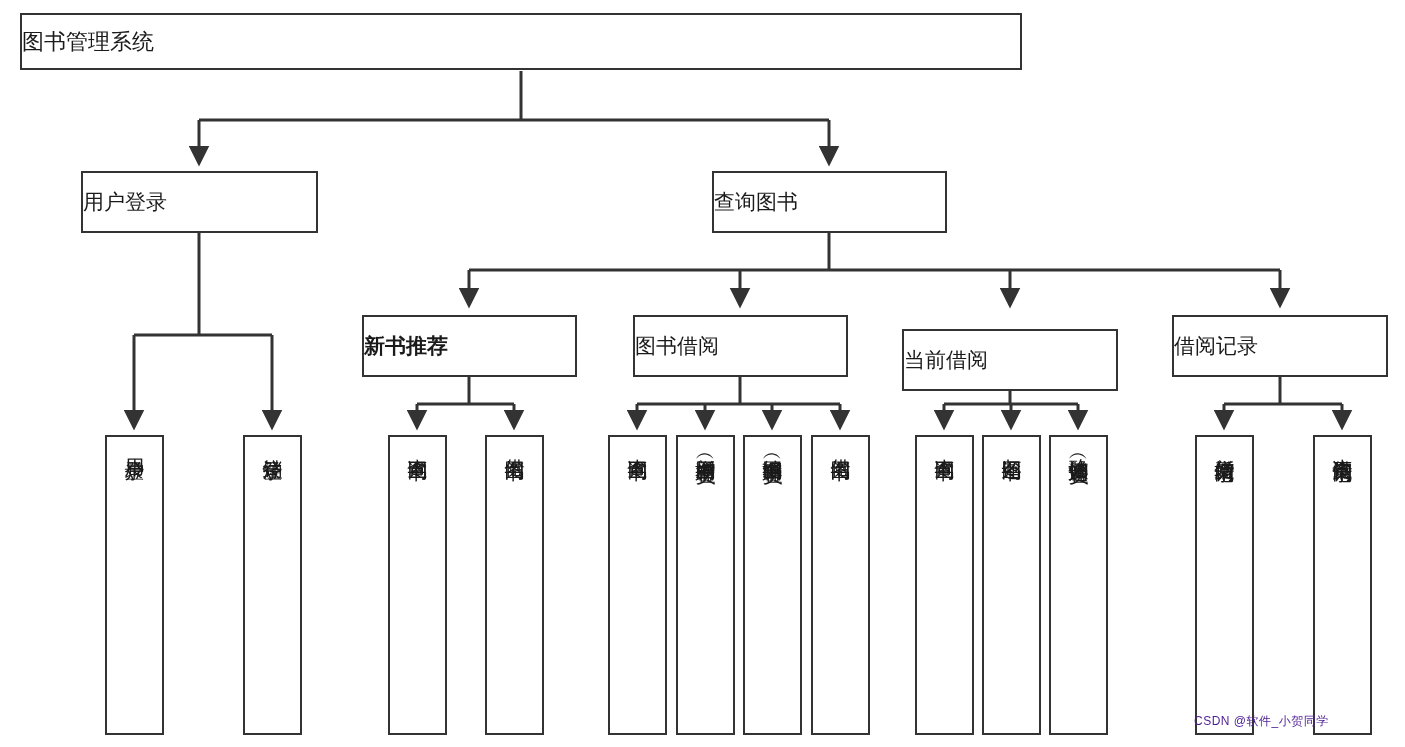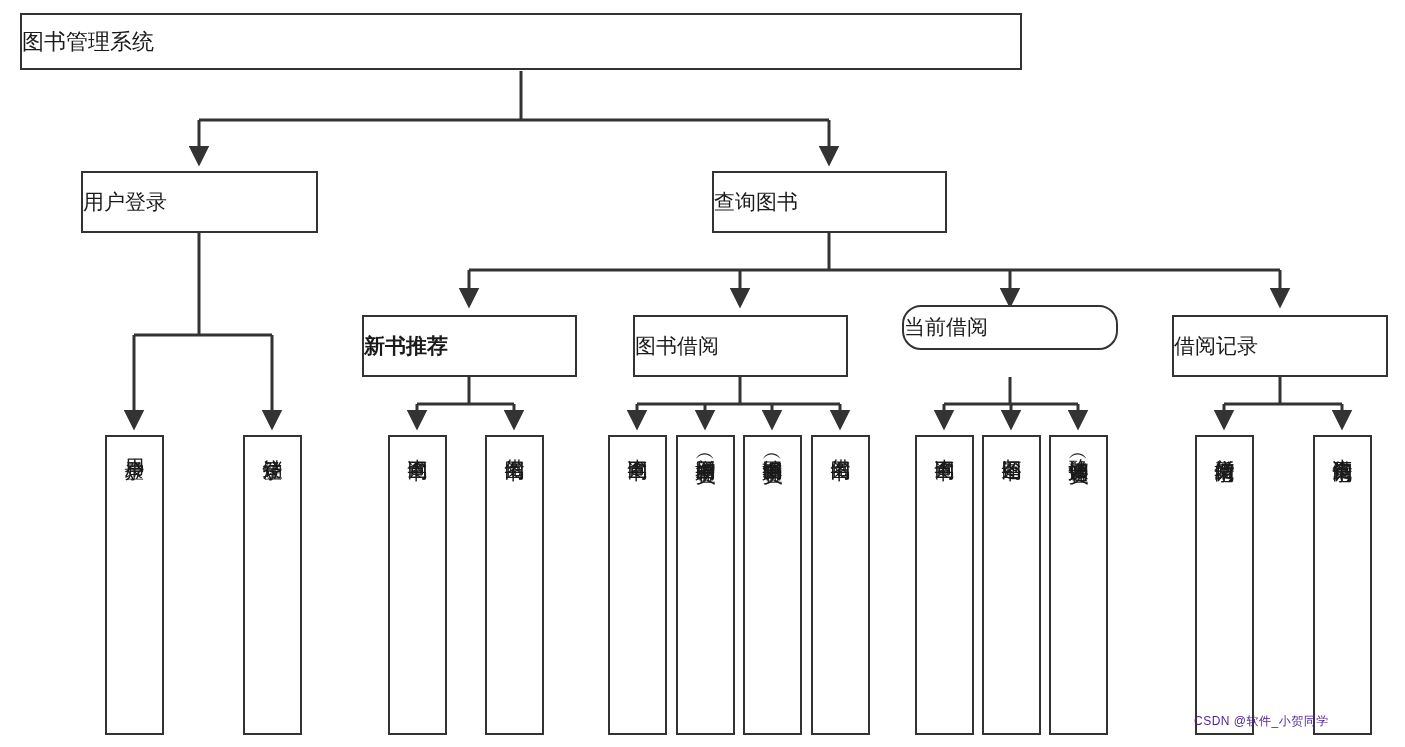--- a/index.html
+++ b/index.html
@@ -124,21 +124,21 @@
   <div class="node h" style="left:712px; top:171px; width:235px; height:62px;">
     <span>查询图书</span>
   </div>
 
   <div class="node h" style="left:362px; top:315px; width:215px; height:62px;font-weight:bold;">
     <span>新书推荐</span>
   </div>
   <div class="node h" style="left:633px; top:315px; width:215px; height:62px;">
     <span>图书借阅</span>
   </div>
-  <div class="node h" style="left:902px; top:305px; width:216px; height:45px;border-radius:19px;">
+  <div class="node h" style="left:902px; top:329px; width:216px; height:62px;">
     <span>当前借阅</span>
   </div>
   <div class="node h" style="left:1172px; top:315px; width:216px; height:62px;">
     <span>借阅记录</span>
   </div>
 
   <div class="node v" style="left:105px; top:435px; width:59px; height:300px;">
     <span>用户登录</span>
   </div>
   <div class="node v" style="left:243px; top:435px; width:59px; height:300px;">

